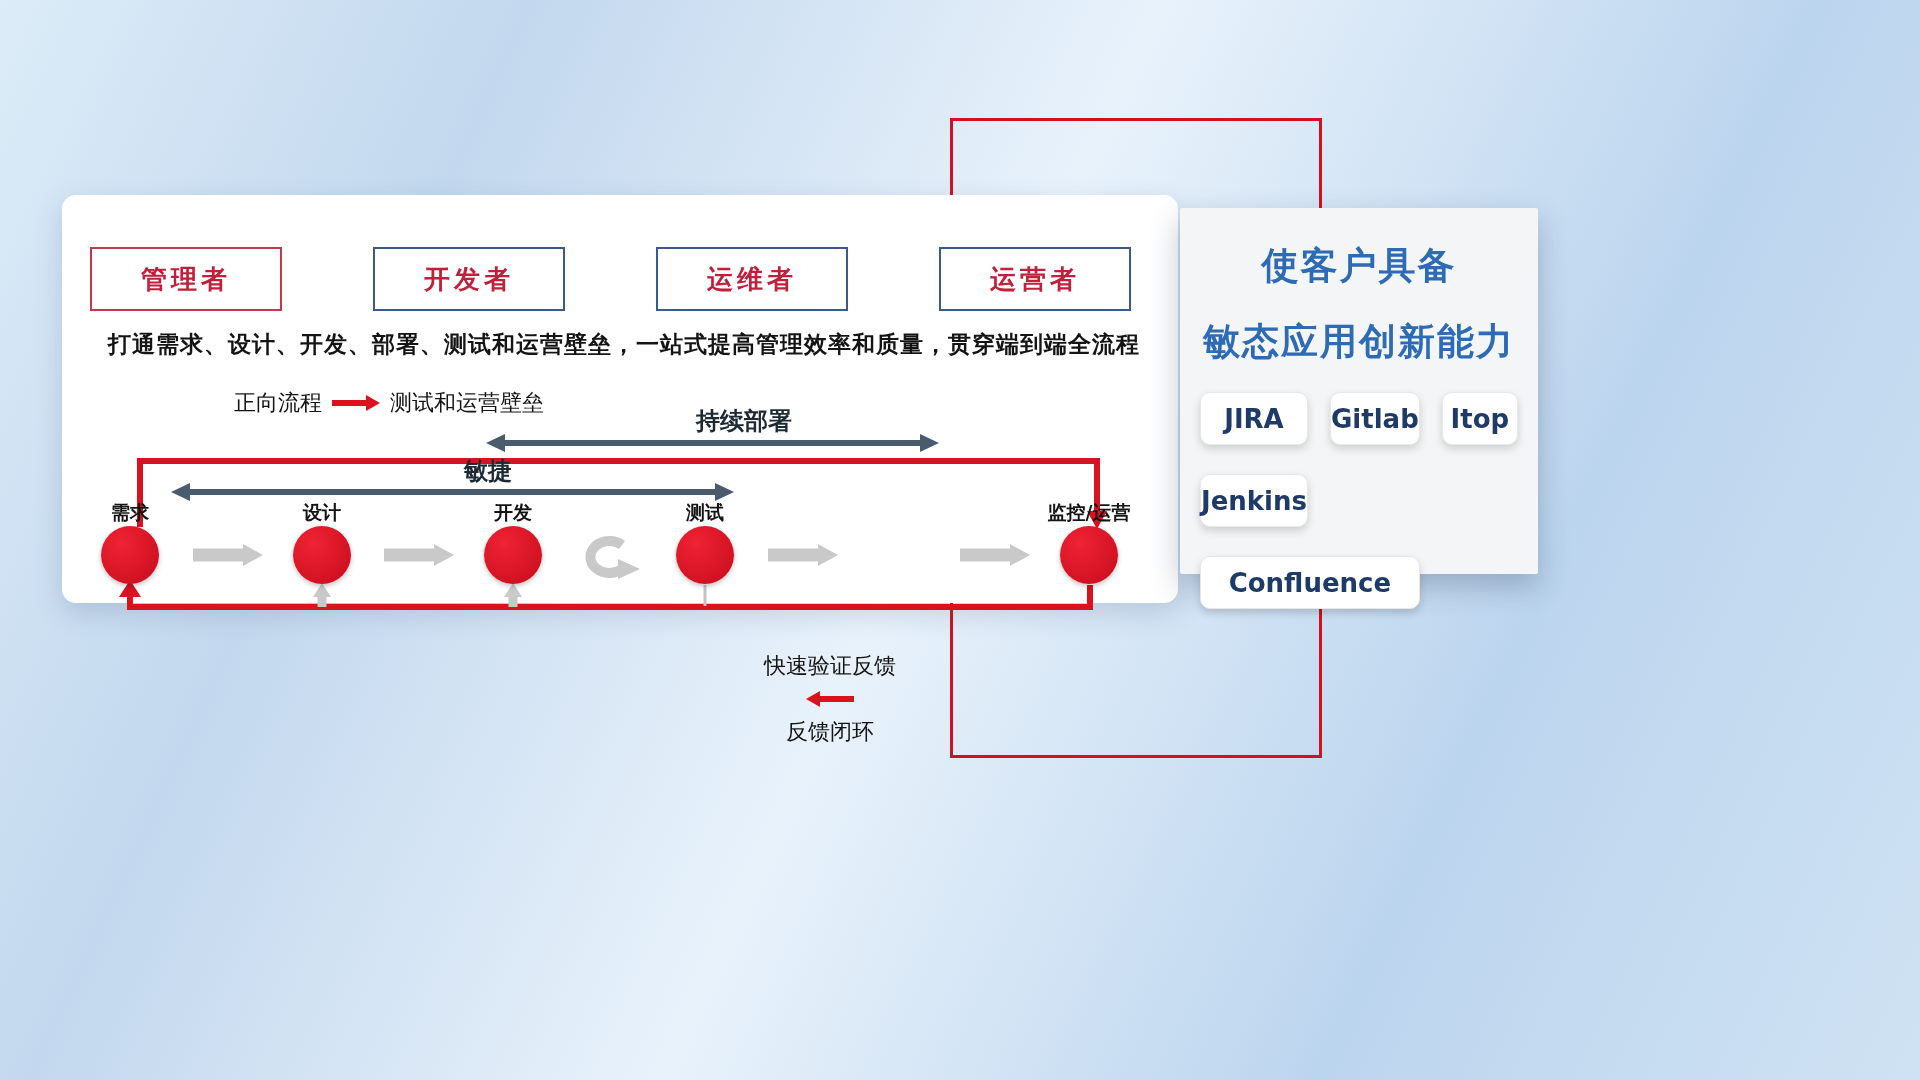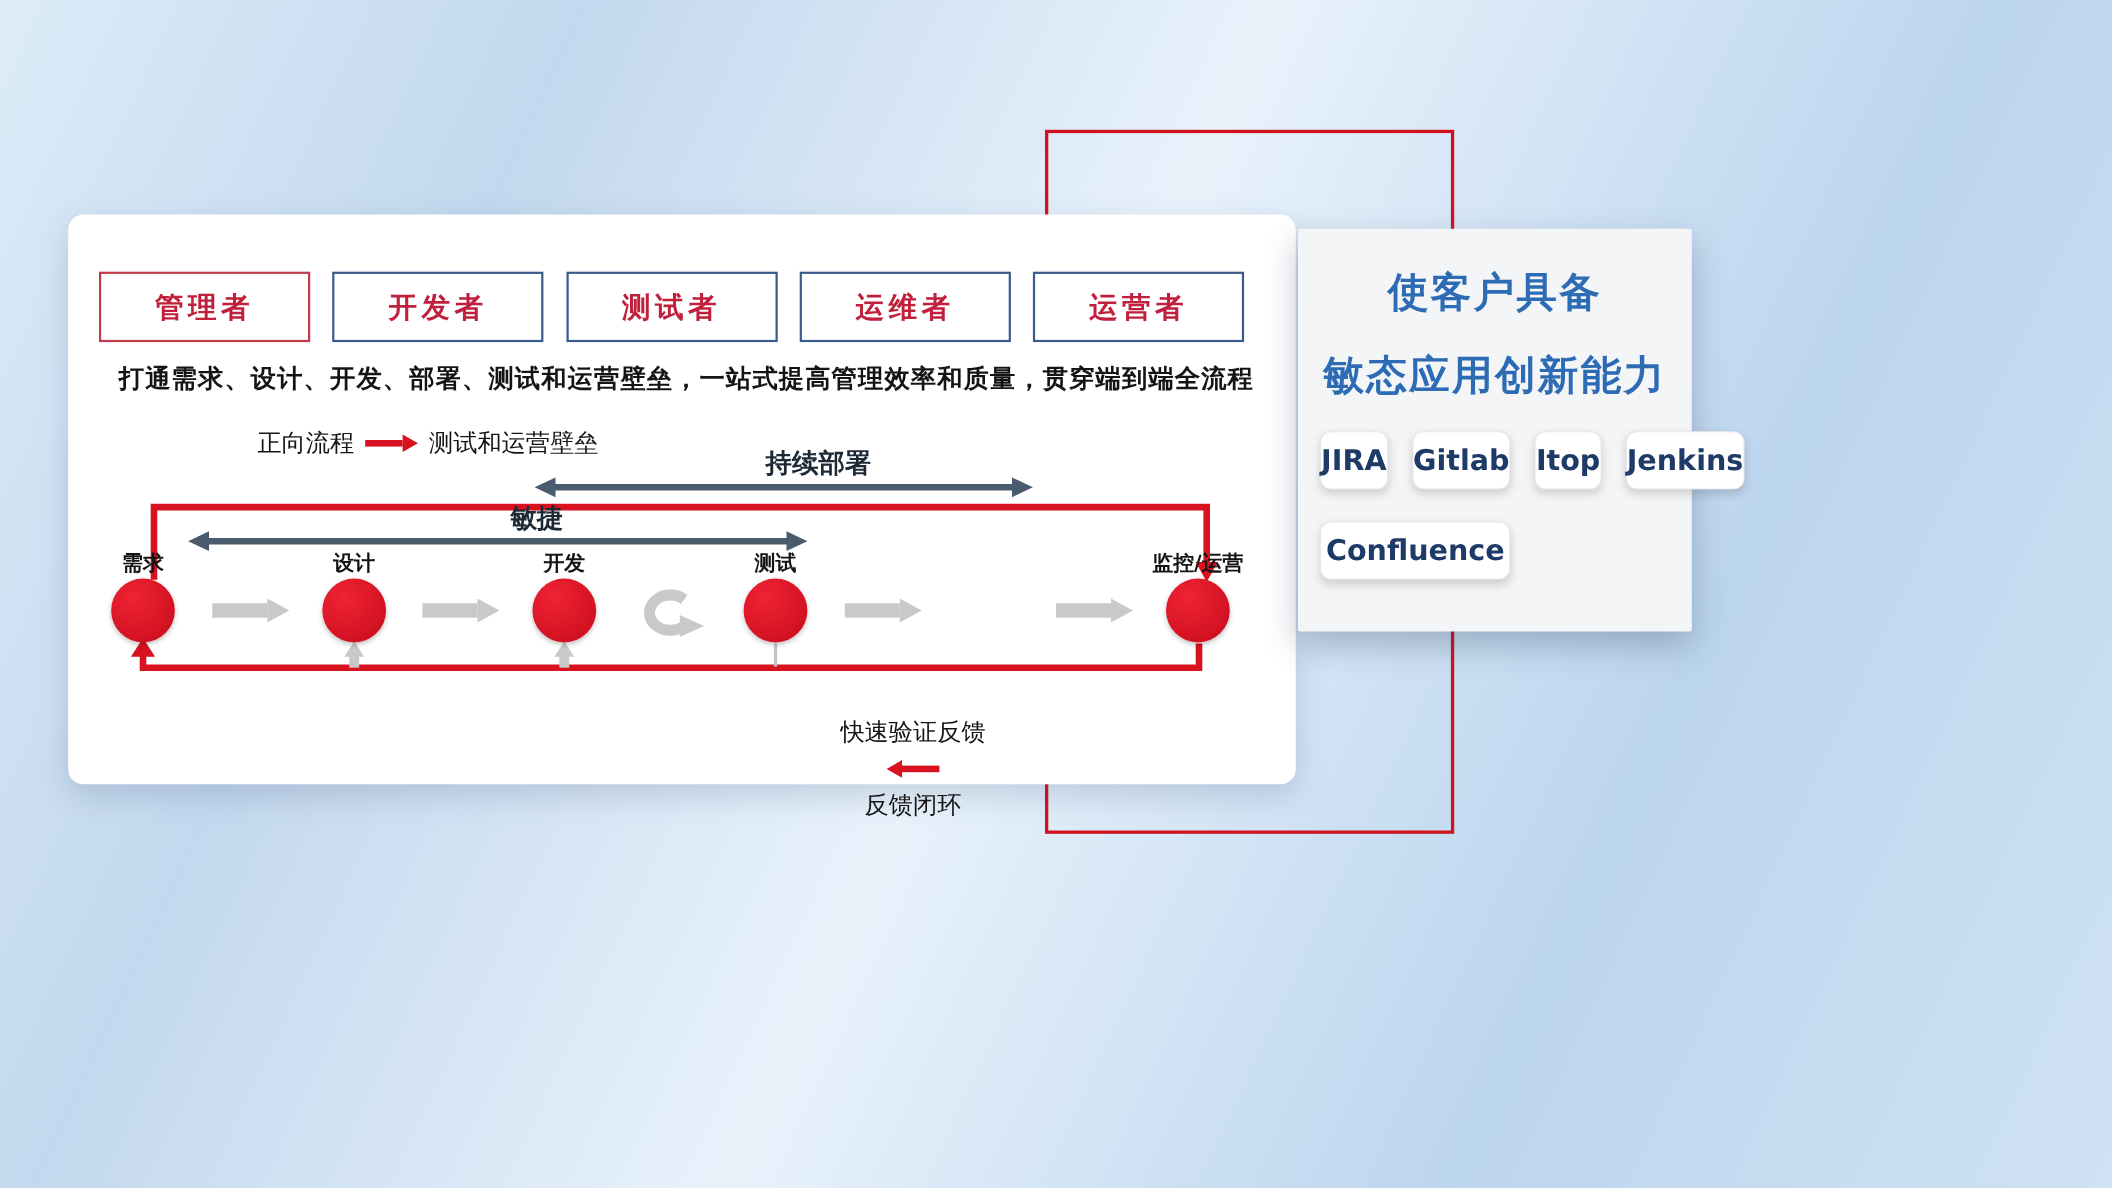--- a/index.html
+++ b/index.html
@@ -24,21 +24,21 @@
     position:relative;width:1920px;height:1080px;overflow:hidden;
     background:linear-gradient(115deg,#dcecf8 0%,#c3d8ee 22%,#e8f2fb 48%,#bcd5ee 75%,#cfe2f3 100%);
   }
   
   .accent-frame{
     position:absolute;left:950px;top:118px;width:372px;height:640px;
     border:3px solid var(--frameRed);
   }
   
   .main-panel{
-    position:absolute;left:62px;top:195px;width:1116px;height:518px;
+    position:absolute;left:62px;top:195px;width:1116px;height:408px;
     background:#ffffff;border-radius:14px;
     box-shadow:0 10px 28px rgba(60,80,120,.20);
   }
   
   .roles{
     position:absolute;left:28px;top:52px;width:1041px;height:64px;
     display:flex;justify-content:space-between;
   }
   .role-box{
     width:192px;height:64px;display:flex;align-items:center;justify-content:center;
@@ -88,21 +88,21 @@
     position:absolute;left:1180px;top:208px;width:358px;height:366px;
     background:#f4f5f7;border-radius:2px;
     box-shadow:0 12px 30px rgba(40,60,90,.30);
   }
   .rp-title{
     margin-top:20px;text-align:center;
     font-size:37px;font-weight:bold;color:var(--titleBlue);line-height:76px;letter-spacing:2px;
   }
   .tools{
     margin-top:12px;padding:0 20px;
-    display:grid;grid-template-columns:1fr 1fr 1fr 1fr;column-gap:22px;row-gap:29px;
+    display:grid;grid-template-columns:1fr 1fr 1fr;column-gap:22px;row-gap:29px;
   }
   .tool{
     height:53px;background:#ffffff;border:1px solid #e8e8ea;border-radius:10px;
     box-shadow:0 4px 9px rgba(0,0,0,.16);
     display:flex;align-items:center;justify-content:center;
     font-size:26px;font-weight:bold;color:var(--toolText);
   }
   .tool.wide{grid-column:1 / span 2;}
 </style>
 </head>
@@ -113,23 +113,20 @@
   <div class="accent-frame"></div>
 
   <section class="main-panel">
 
     <div class="roles">
       <div class="role-box first">
         <span>管理者</span>
       </div>
       <div class="role-box">
         <span>开发者</span>
-      </div>
-      <div class="role-box">
-        <span>测试者</span>
       </div>
       <div class="role-box">
         <span>运维者</span>
       </div>
       <div class="role-box">
         <span>运营者</span>
       </div>
     </div>
 
     <div class="subtitle">打通需求、设计、开发、部署、测试和运营壁垒，一站式提高管理效率和质量，贯穿端到端全流程</div>

